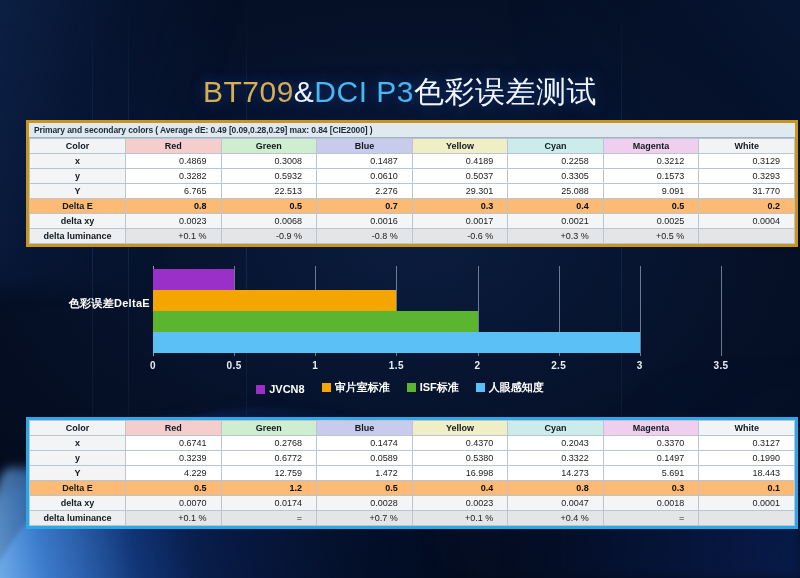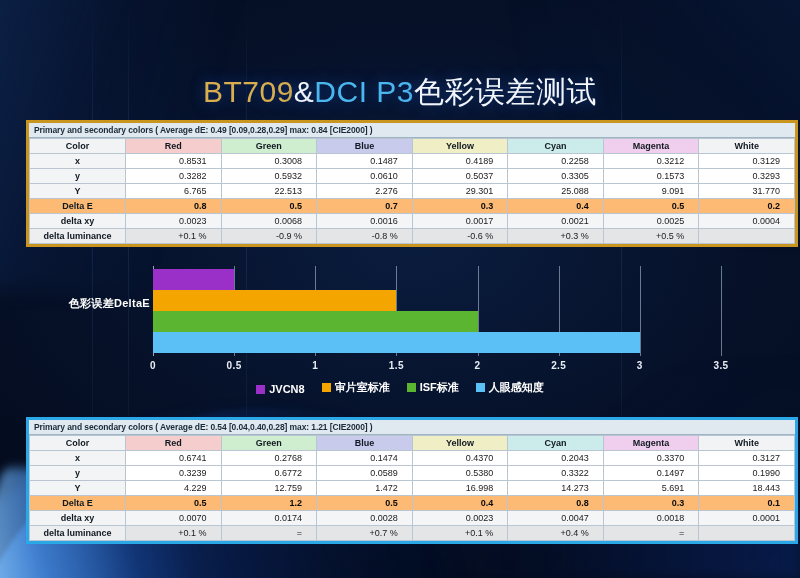--- a/index.html
+++ b/index.html
@@ -140,21 +140,21 @@
       <th style="background:#c9cbec">Blue</th>
       <th style="background:#f0eec4">Yellow</th>
       <th style="background:#ccecec">Cyan</th>
       <th style="background:#f0cfee">Magenta</th>
       <th style="background:#f2f3f4">White</th>
     </tr>
       </thead>
     <tbody>
       <tr>
         <td class="lbl">x</td>
-        <td class="val">0.8531</td>
+        <td class="val">0.4869</td>
         <td class="val">0.3008</td>
         <td class="val">0.1487</td>
         <td class="val">0.4189</td>
         <td class="val">0.2258</td>
         <td class="val">0.3212</td>
         <td class="val">0.3129</td>
       </tr>
       <tr>
         <td class="lbl">y</td>
         <td class="val">0.3282</td>
@@ -203,21 +203,20 @@
         <td class="val">-0.6 %</td>
         <td class="val">+0.3 %</td>
         <td class="val">+0.5 %</td>
         <td class="val"></td>
       </tr>
     </tbody>
   </table>
 </div>
 
 <div class="tblwrap t2" id="table2">
-  <div class="tcap">Primary and secondary colors ( Average dE: 0.54 [0.04,0.40,0.28] max: 1.21 [CIE2000] )</div>
   <table>
     <colgroup>
         <col class="c0">
         <col>
         <col>
         <col>
         <col>
         <col>
         <col>
         <col>

